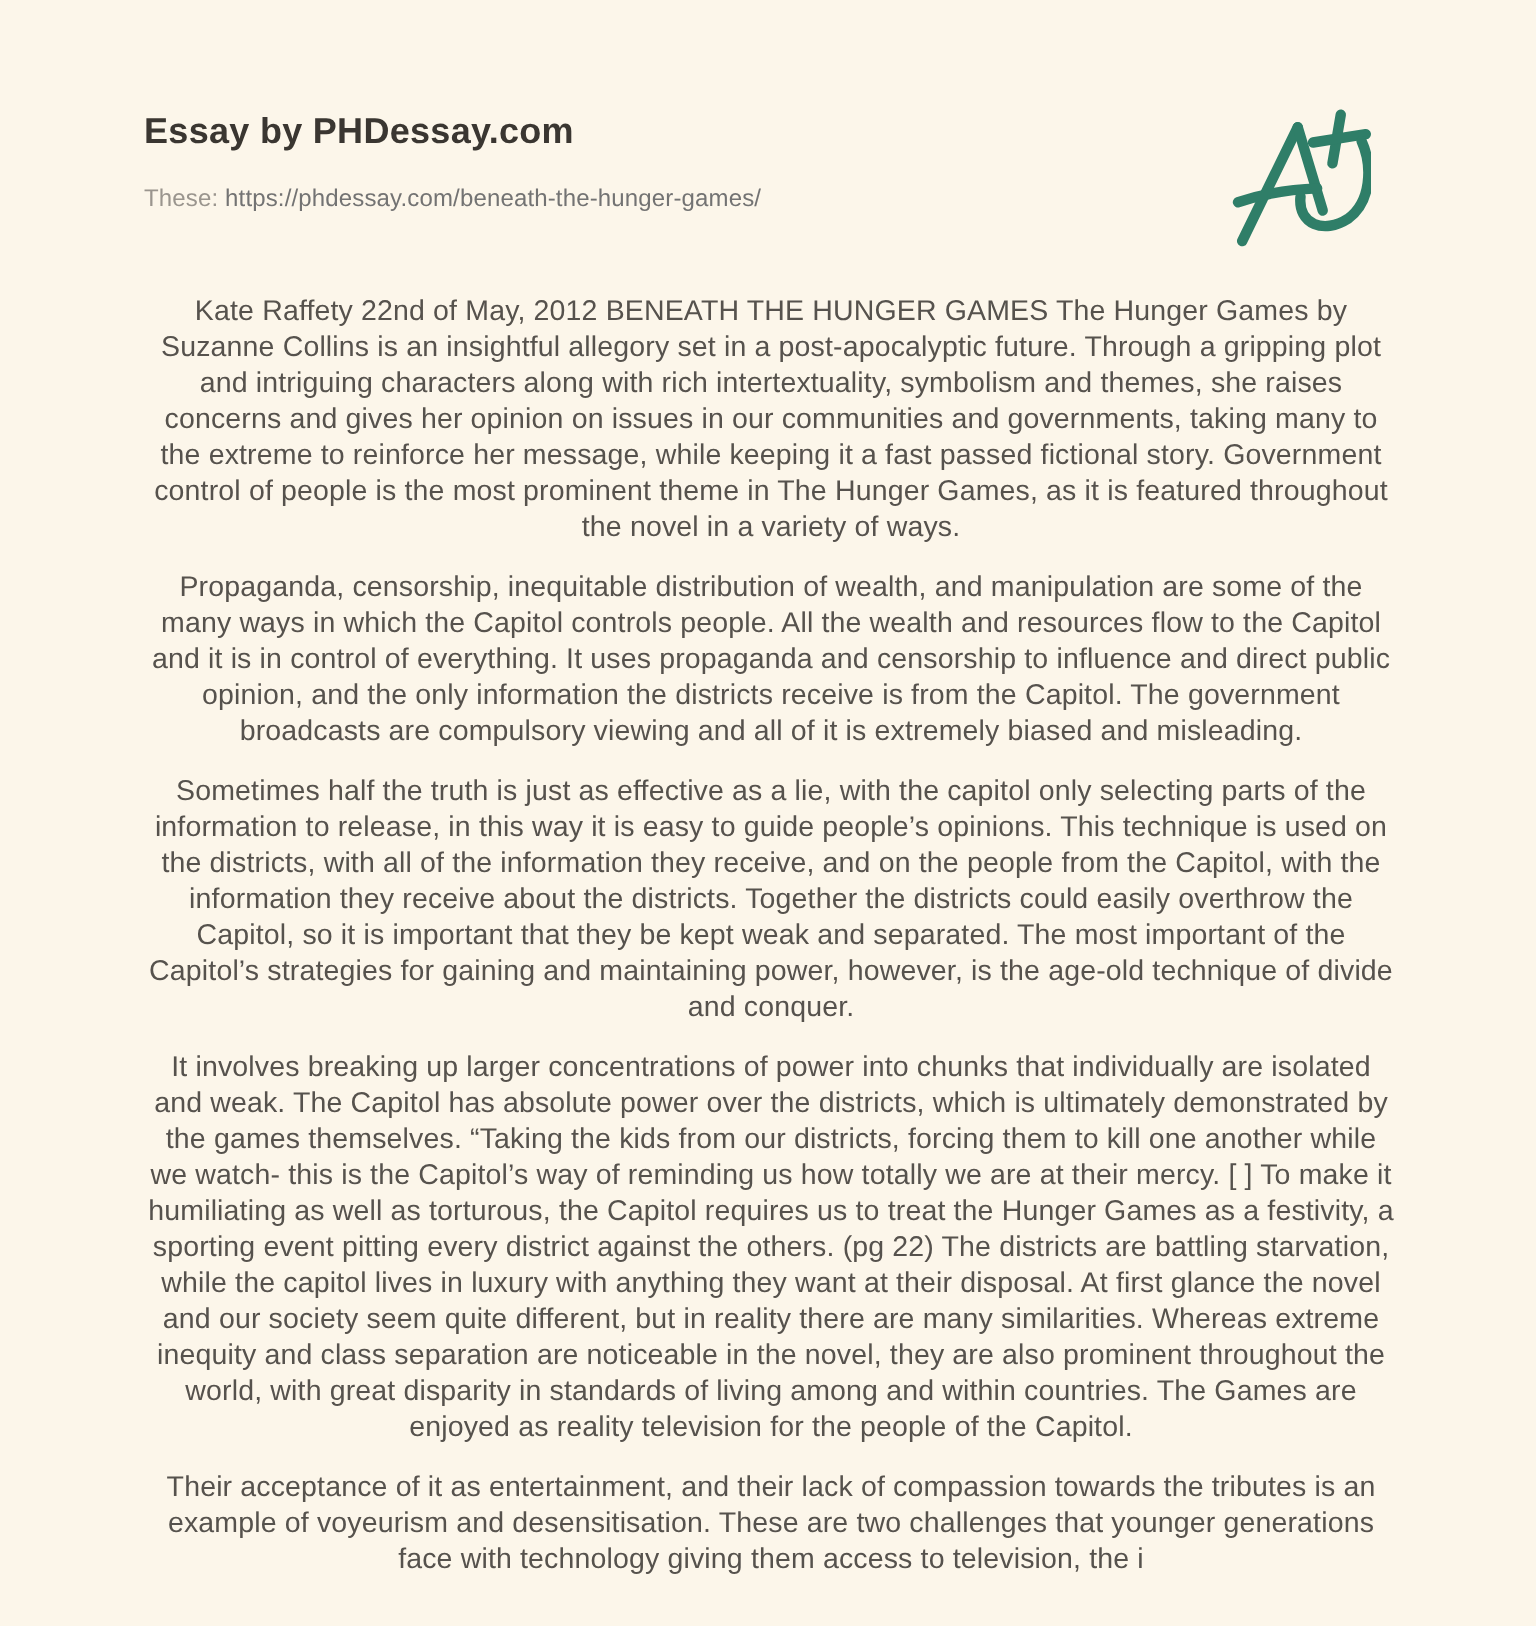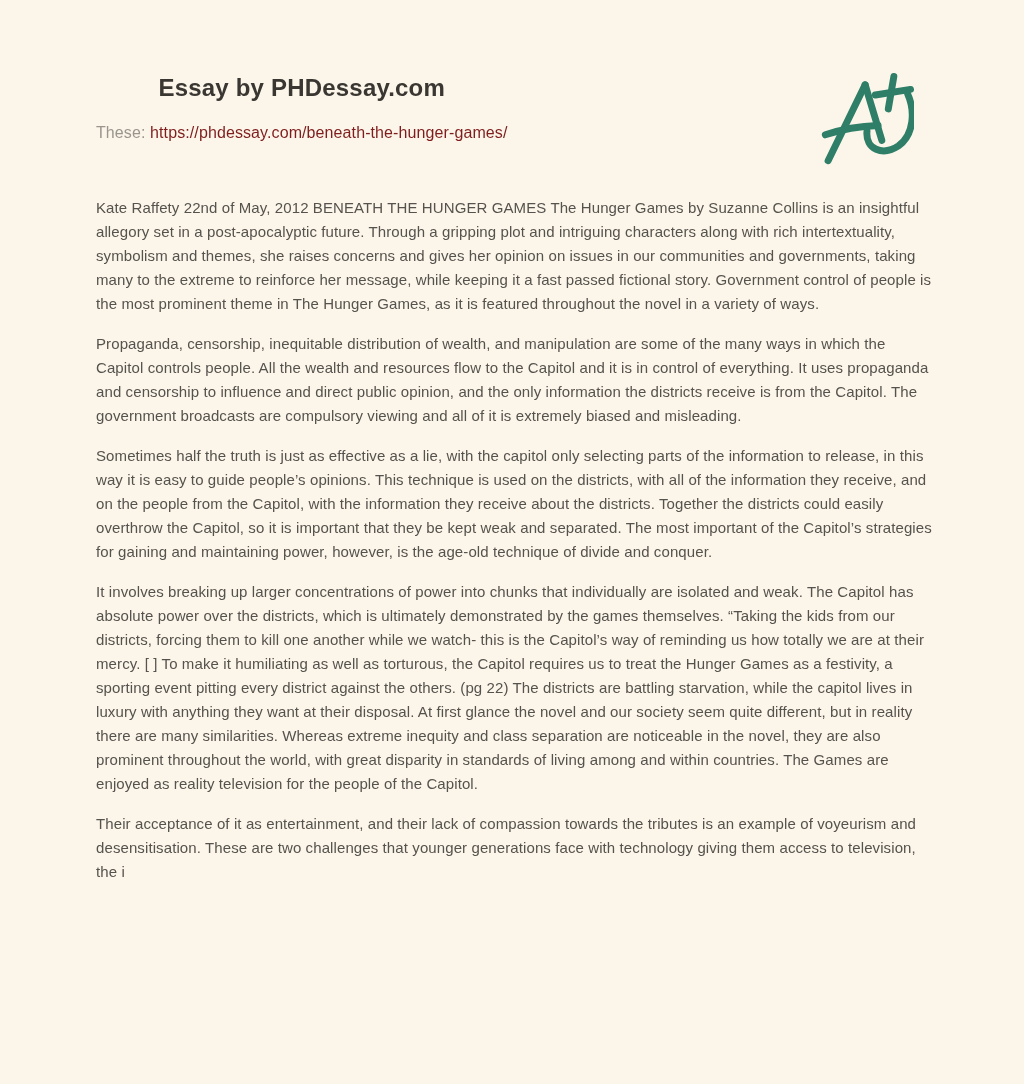--- a/index.html
+++ b/index.html
@@ -22,32 +22,31 @@
     display: flex;
     justify-content: space-between;
     align-items: flex-start;
   }
   .site-title {
     margin: 0;
     font-size: 24px;
     font-weight: 700;
     color: #3A3631;
     letter-spacing: 0.2px;
-    text-align: center;
   }
   .source-line {
     margin-top: 22px;
     font-size: 16px;
     letter-spacing: 0.1px;
   }
   .source-label {
     color: #9A958E;
   }
   .source-url {
-    color: #7f1d1d;
+    color: #737373;
     text-decoration: none;
   }
   .logo {
     width: 94px;
     height: 100px;
     margin-top: -4px;
     margin-right: 18px;
     flex: 0 0 auto;
   }
   .logo svg {
@@ -61,24 +60,25 @@
     font-weight: 700;
     color: #322E2A;
     letter-spacing: 0.2px;
   }
   .essay-body {
     margin-top: 26px;
   }
   .essay-body p {
     margin: 0 0 16px 0;
     max-width: 838px;
-    font-size: 15px;
+    font-size: 19px;
     line-height: 24px;
     color: #56524D;
     letter-spacing: 0.1px;
+    text-align: center;
   }
 </style>
 </head>
 <body>
 
 <div class="page">
 
   <div class="header">
     <div class="header-left">
       <h1 class="site-title">Essay by PHDessay.com</h1>

